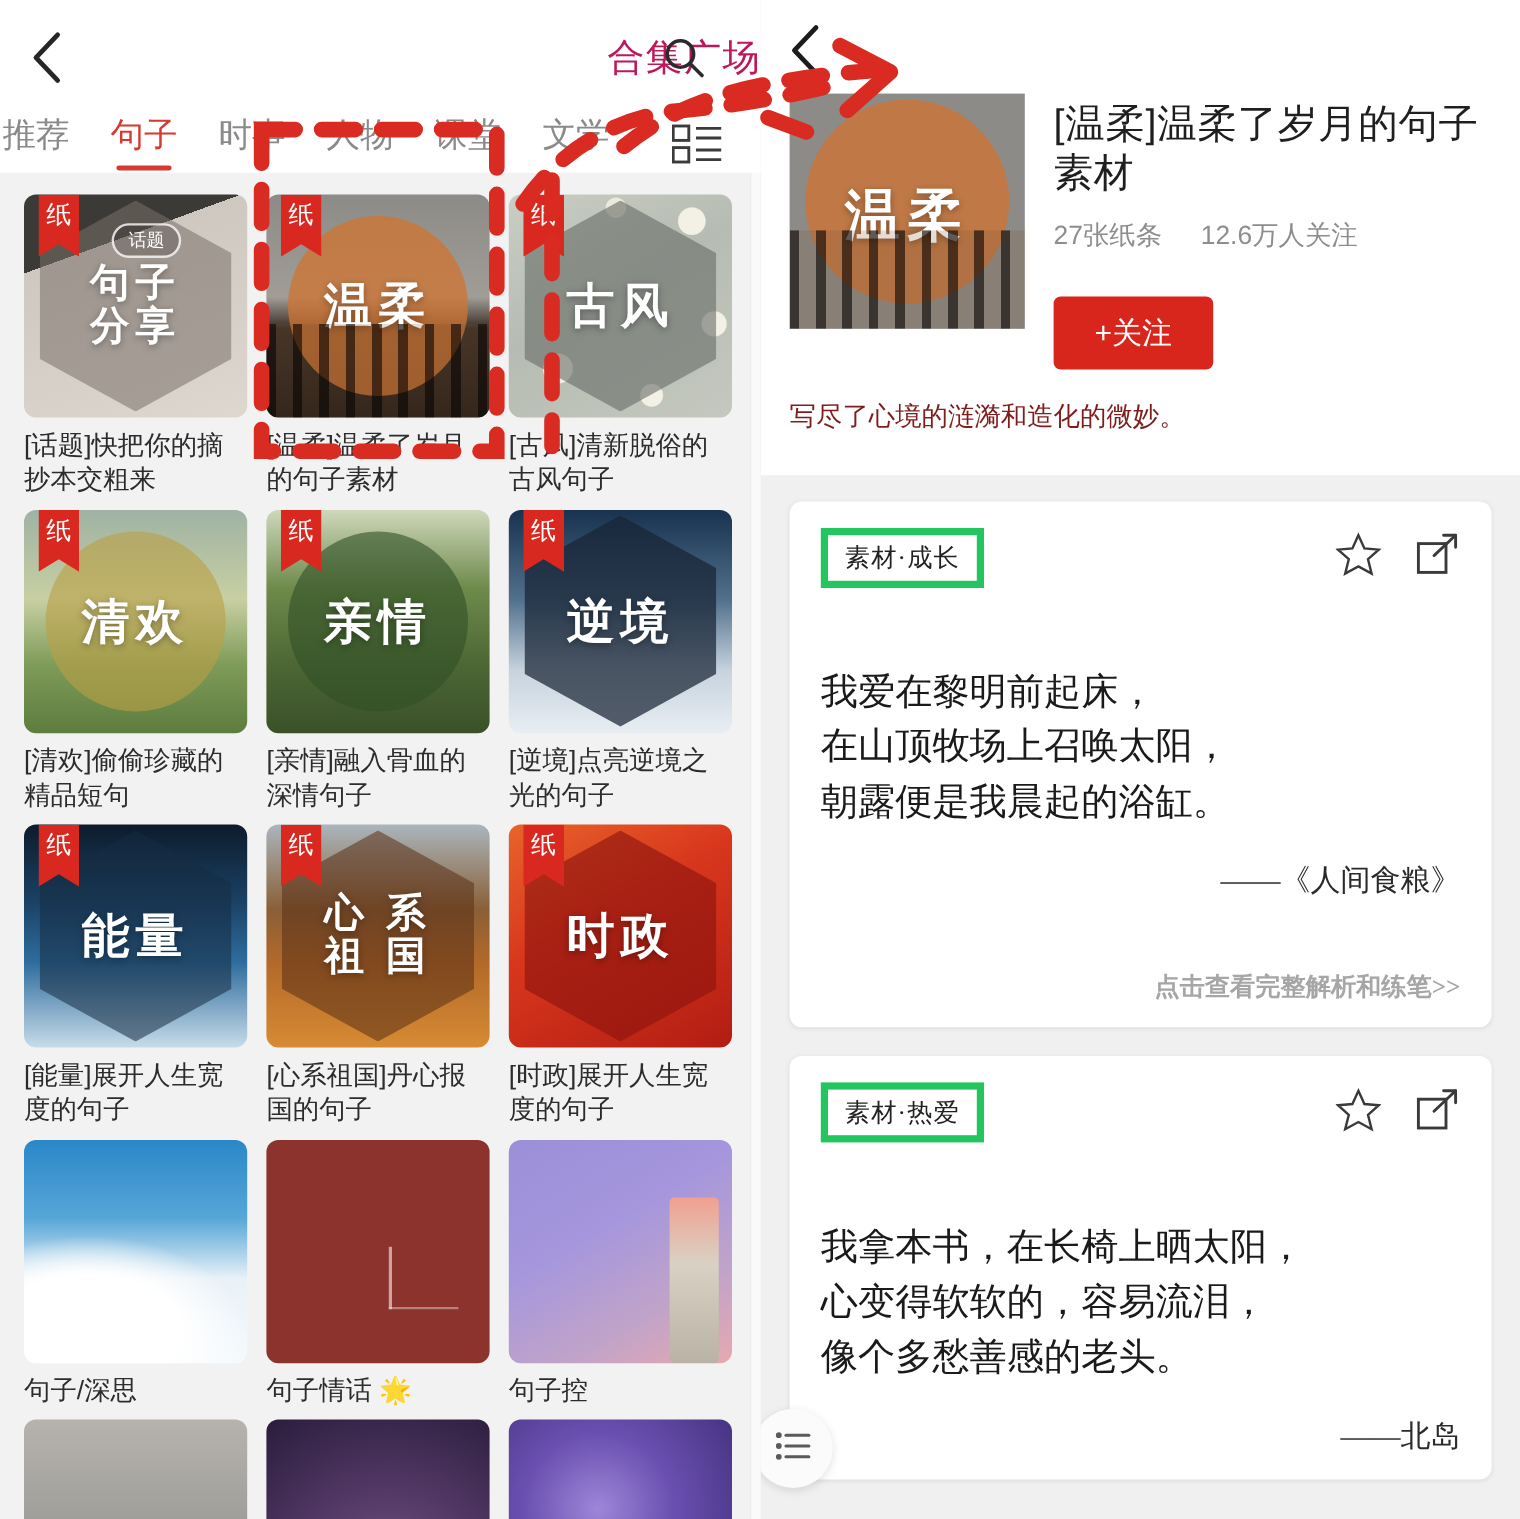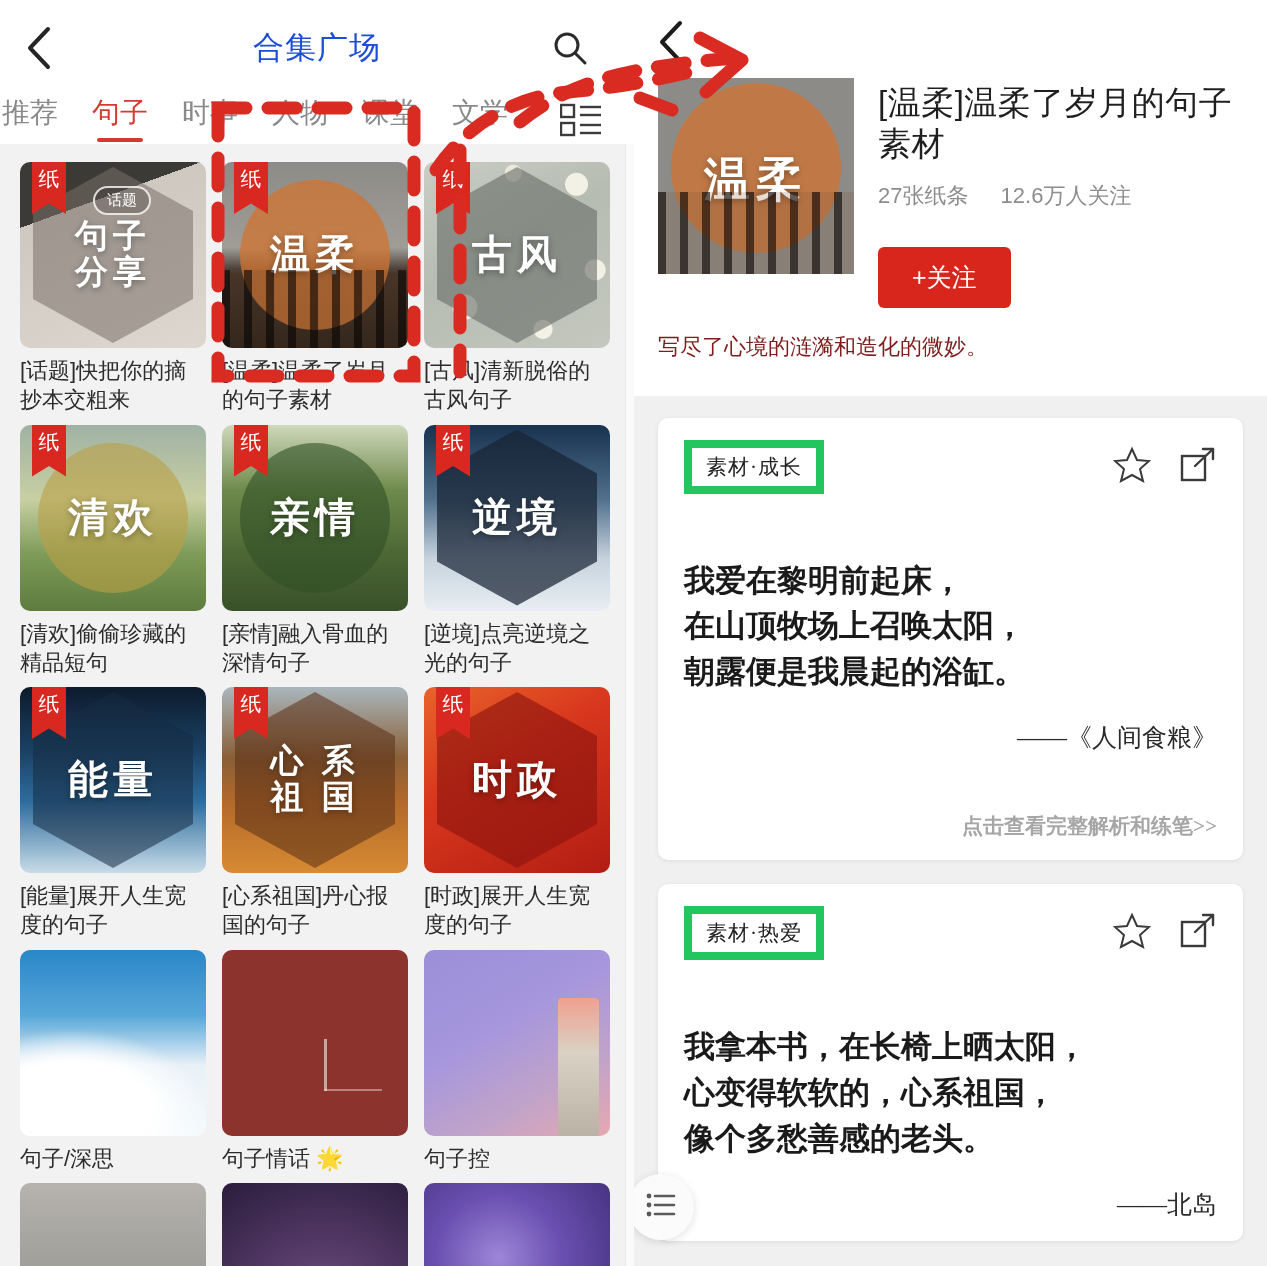--- a/index.html
+++ b/index.html
@@ -21,22 +21,22 @@
   }
   .nav-bar {
     height: 96px; display: flex; align-items: center;
     position: relative; background: #fff;
   }
   .nav-back {
     width: 78px; height: 96px; display: flex; align-items: center; justify-content: center;
   }
   .nav-back svg { display:block; }
   .nav-title {
-    position: absolute; left: 0; right: 0; text-align: center;
-    font-size: 31px; color: #1d4ed8; letter-spacing: 1px; pointer-events: none;
+    position: absolute; left: 0; right: 0; text-align: right;
+    font-size: 31px; color: #be185d; letter-spacing: 1px; pointer-events: none;
   }
   .nav-search {
     position: absolute; right: 44px; top: 28px;
     width: 40px; height: 40px;
   }
   .tabs {
     height: 56px; display: flex; align-items: flex-start; padding-left: 2px;
     position: relative; background: #fff;
   }
   .tab {
@@ -186,26 +186,26 @@
   }
   .r-desc{ margin-top:24px; font-size:22px; color:#7f1d1d; }
 
   .r-list{ padding: 22px 24px 0 24px; }
   .note-card{
     background:#fff; border-radius:10px; box-shadow:0 1px 4px rgba(0,0,0,.08);
     padding:22px 26px 20px 26px; margin-bottom:24px; position:relative;
   }
   .note-top{ display:flex; align-items:center; justify-content:space-between; }
   .note-tag{
-    border:8px solid #22c55e; font-size:21px; color:#222; padding:5px 14px;
+    border:6px solid #22c55e; font-size:21px; color:#222; padding:5px 14px;
     font-family:"Liberation Serif","DejaVu Serif",serif; letter-spacing:1px;
   }
   .note-actions{ display:flex; gap:28px; align-items:center; }
   .note-body{
-    margin-top:64px; font-size:31px; color:#1a1a1a; line-height:1.48; font-weight:bold;
+    margin-top:64px; font-size:31px; color:#1a1a1a; line-height:1.48; font-weight:normal;
     font-family:"Liberation Serif","DejaVu Serif",serif;
   }
   .note-src{
     margin-top:26px; text-align:right; font-size:25px; color:#2a2a2a;
     font-family:"Liberation Serif","DejaVu Serif",serif;
   }
   .note-more{
     margin-top:58px; text-align:right; font-size:21px; color:#a6a6a6;
     font-family:"Liberation Serif","DejaVu Serif",serif;
     font-weight:bold;
@@ -455,21 +455,21 @@
               <svg width="38" height="38" viewBox="0 0 38 38">
                   <rect x="3" y="10" width="23" height="24" fill="none" stroke="#3a3a3a" stroke-width="2.4"></rect>
                   <line x1="16" y1="20" x2="34" y2="3" stroke="#3a3a3a" stroke-width="2.4" stroke-linecap="round"></line>
                   <polyline points="24,3 34,3 34,13" fill="none" stroke="#3a3a3a" stroke-width="2.4" stroke-linecap="round" stroke-linejoin="round"></polyline>
                 </svg>
             </span>
           </div>
         </div>
         <div class="note-body">
           <div>我拿本书，在长椅上晒太阳，</div>
-          <div>心变得软软的，心系祖国，</div>
+          <div>心变得软软的，容易流泪，</div>
           <div>像个多愁善感的老头。</div>
         </div>
         <div class="note-src">——北岛</div>
       </div>
 
     </div>
 
     <div class="fab">
       <span>
         <svg width="30" height="26" viewBox="0 0 30 26">

